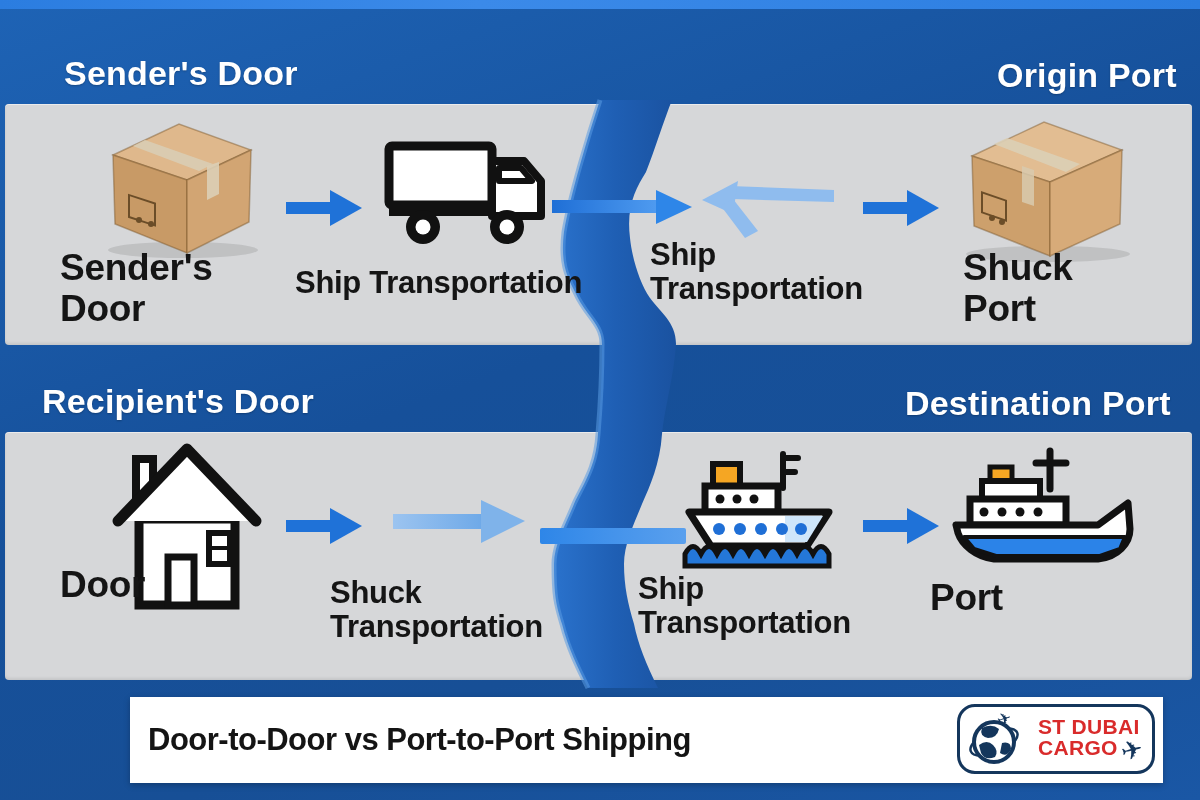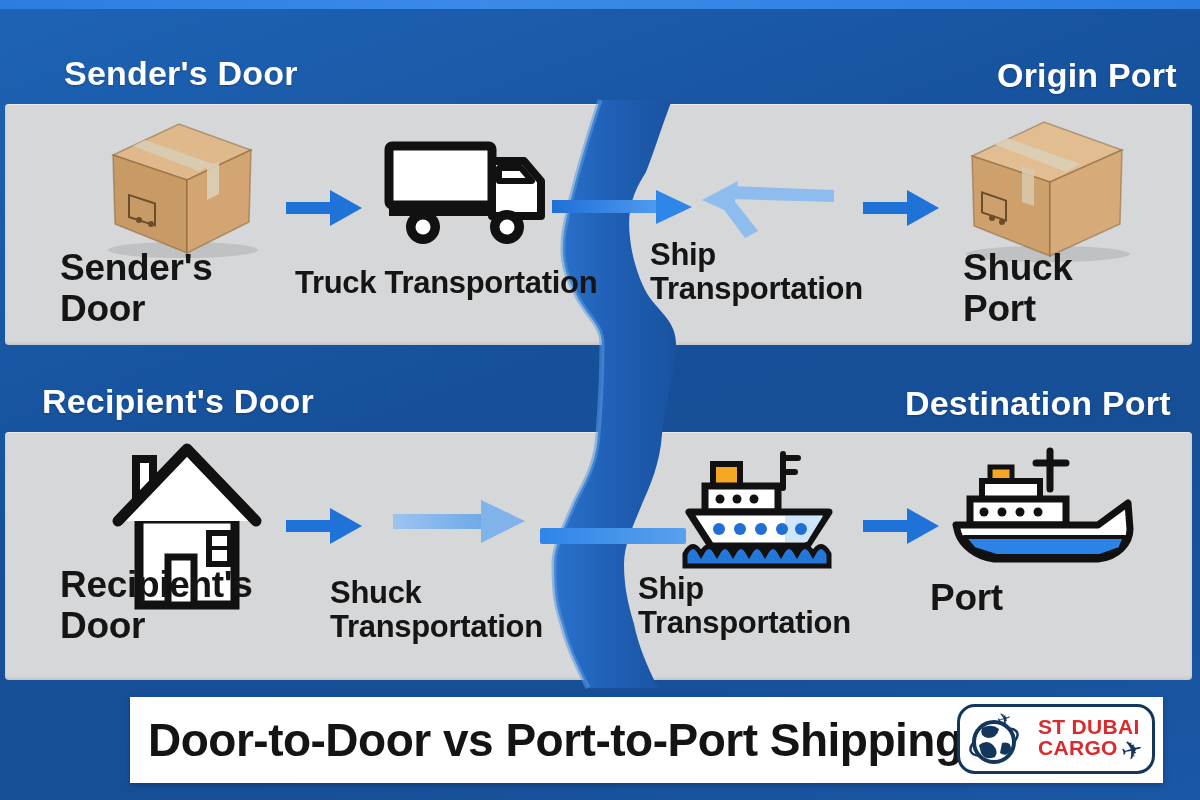--- a/index.html
+++ b/index.html
@@ -23,21 +23,21 @@
   .caption{position:absolute;color:#151515;font-weight:bold;line-height:1.1;
     letter-spacing:-.3px;}
   .caption span{display:block;}
   .cap-lg{font-size:37px;}
   .cap-md{font-size:31px;}
   .abs{position:absolute;}
   svg{display:block;overflow:visible;}
   
   .footer-banner{position:absolute;left:130px;top:697px;width:1033px;height:86px;background:#fff;
     display:flex;align-items:center;box-shadow:0 2px 6px rgba(0,0,0,.25);}
-  .footer-title{font-size:46px;font-weight:bold;color:#141414;margin-left:18px;letter-spacing:-.5px;white-space:nowrap;}
+  .footer-title{font-size:31px;font-weight:bold;color:#141414;margin-left:18px;letter-spacing:-.5px;white-space:nowrap;}
   .logo{position:absolute;right:8px;top:7px;width:198px;height:70px;border:3px solid #14365c;border-radius:18px;
     background:#fff;display:flex;align-items:center;padding:0 8px;box-sizing:border-box;}
   .logo-text{margin-left:16px;line-height:1.0;}
   .logo-line{color:#d92b2b;font-weight:bold;font-size:21px;letter-spacing:.3px;white-space:nowrap;}
   .logo-plane{display:inline-block;color:#14365c;font-size:26px;transform:rotate(-14deg);margin-left:3px;vertical-align:-4px;}
 </style>
 </head>
 <body>
 
 <div id="stage">
@@ -96,21 +96,21 @@
     <rect x="6" y="62" width="128" height="14" fill="#111"></rect>
     <path d="M109,21 L141,21 L158,41 L158,76 L109,76 Z" fill="#fff" stroke="#111" stroke-width="8" stroke-linejoin="round"></path>
     <path d="M116,28 L138,28 L149,41 L116,41 Z" fill="#fff" stroke="#111" stroke-width="6" stroke-linejoin="round"></path>
     <circle cx="40" cy="87" r="17" fill="#111"></circle>
       <circle cx="40" cy="87" r="7.5" fill="#fff"></circle>
     <circle cx="124" cy="87" r="17" fill="#111"></circle>
       <circle cx="124" cy="87" r="7.5" fill="#fff"></circle>
   </svg>
 
   <div class="caption cap-md" style="left:295px;top:266px;width:340px;">
-    <span>Truck Transportation</span>
+    <span>Ship Transportation</span>
   </div>
 
   <svg class="abs" style="left:552px;top:188px;" width="142" height="38" viewBox="0 0 142 38">
     <defs>
       <linearGradient id="barGrad" x1="0" y1="0" x2="1" y2="0">
         <stop offset="0" stop-color="#1f6fd6"></stop>
           <stop offset="1" stop-color="#4f9bf0"></stop>
       </linearGradient>
     </defs>
     <rect x="0" y="12" width="106" height="13" fill="url(#barGrad)"></rect>
@@ -156,21 +156,20 @@
   <svg class="abs" style="left:112px;top:433px;" width="150" height="182" viewBox="0 0 150 182">
     <rect x="27" y="86" width="96" height="86" fill="#fff" stroke="#111" stroke-width="9"></rect>
     <rect x="24" y="26" width="17" height="38" fill="#fff" stroke="#111" stroke-width="8"></rect>
     <path d="M6,88 L75,16 L144,88" fill="#fff" stroke="#111" stroke-width="11" stroke-linejoin="round" stroke-linecap="round"></path>
     <rect x="56" y="124" width="26" height="48" fill="#fff" stroke="#111" stroke-width="7"></rect>
     <rect x="97" y="100" width="21" height="31" fill="#fff" stroke="#111" stroke-width="6"></rect>
     <line x1="97" y1="115" x2="118" y2="115" stroke="#111" stroke-width="4"></line>
   </svg>
 
   <div class="caption cap-lg" style="left:60px;top:565px;width:250px;">
-    <span>Recipient's</span>
     <span>Door</span>
   </div>
 
   <svg class="abs" style="left:286px;top:506px;" width="78" height="40" viewBox="0 0 78 40">
     <rect x="0" y="14" width="46" height="12" fill="#1f72d8"></rect>
     <polygon points="44,2 76,20 44,38" fill="#1f72d8"></polygon>
   </svg>
 
   <svg class="abs" style="left:393px;top:496px;" width="134" height="52" viewBox="0 0 134 52">
     <defs>

